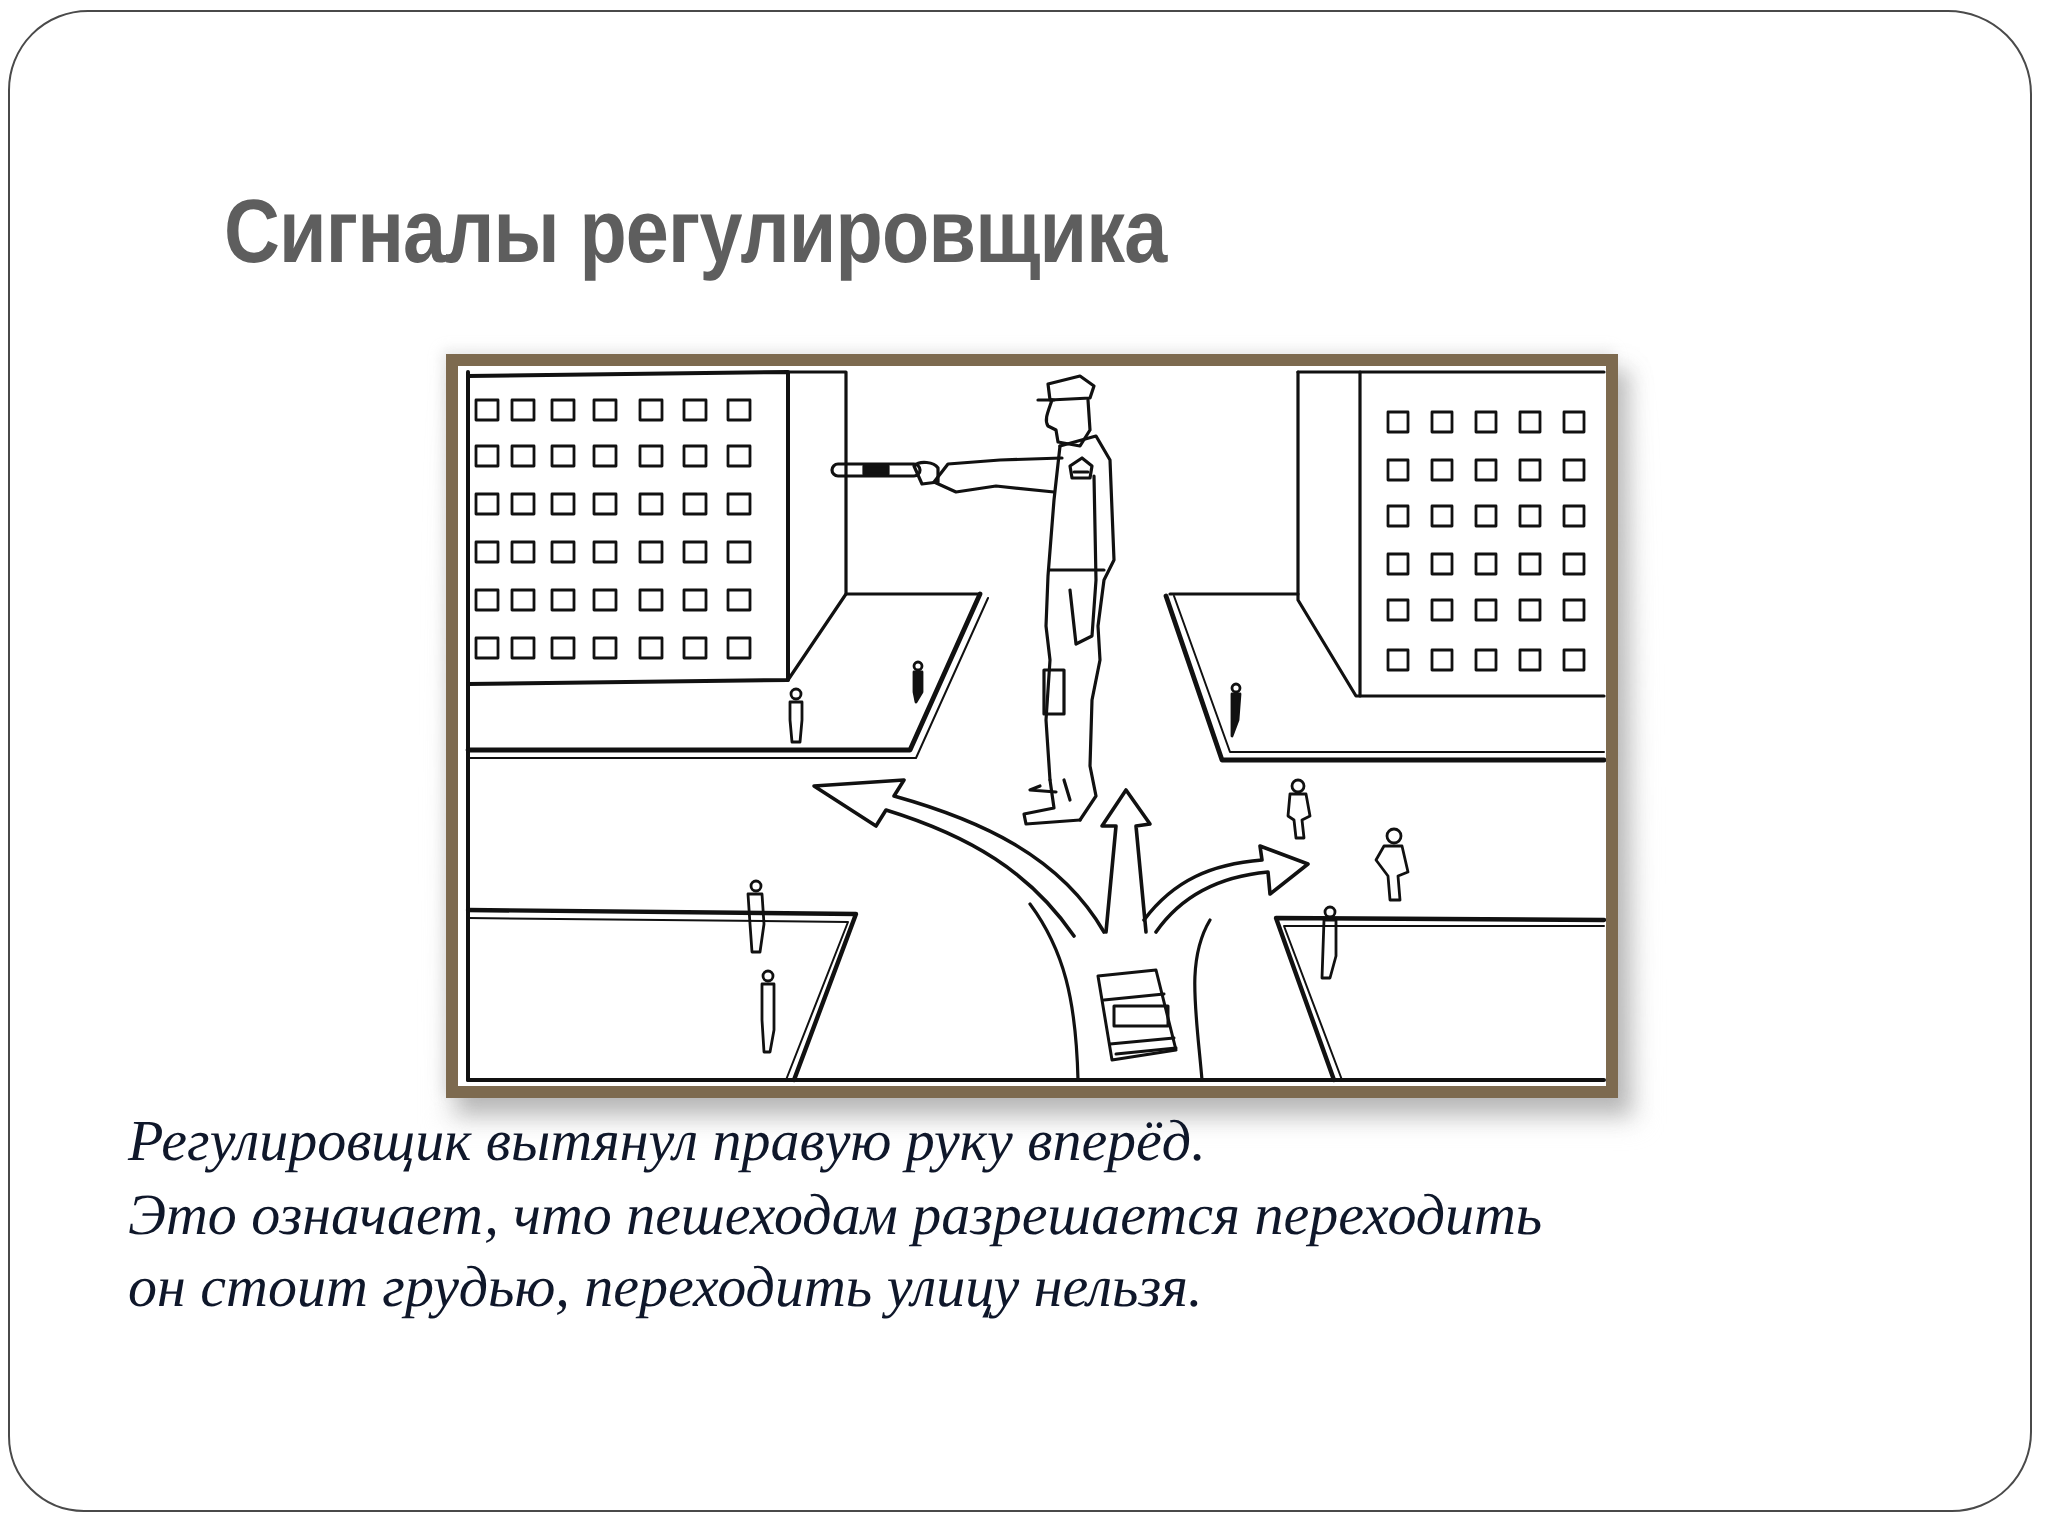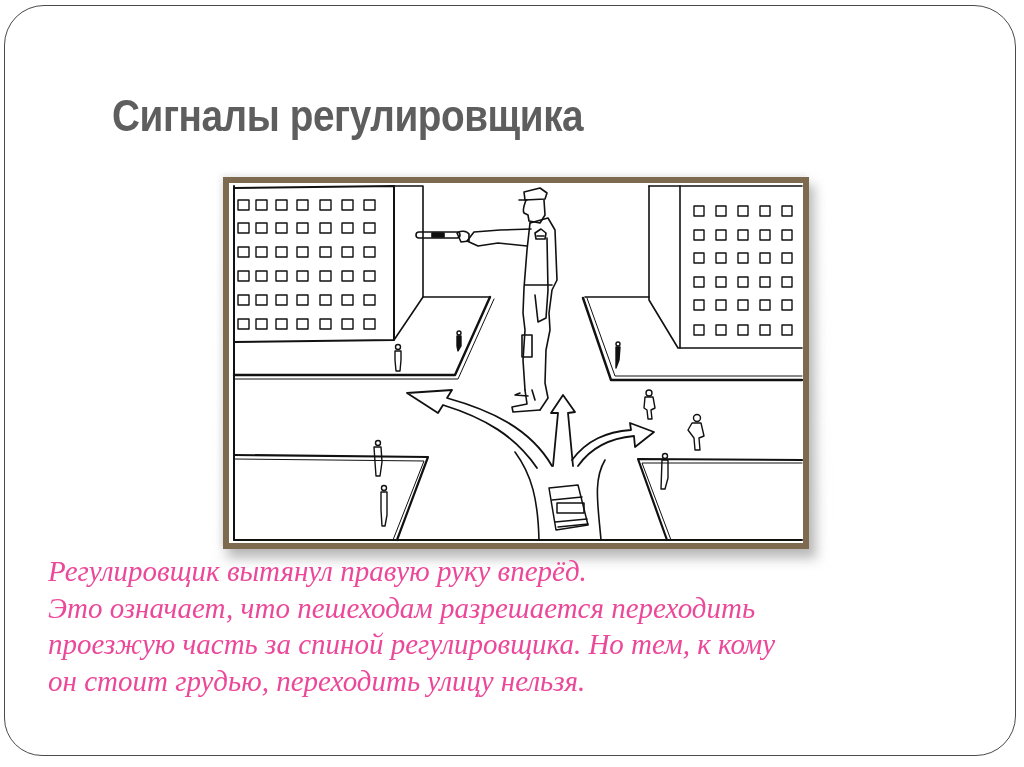--- a/index.html
+++ b/index.html
@@ -63,29 +63,29 @@
   .picture-frame svg {
     position: absolute;
     left: 0;
     top: 0;
     width: 574px;
     height: 360px;
     display: block;
   }
   .caption {
     position: absolute;
-    left: 48px;
+    left: 64px;
     top: 553px;
     width: 900px;
     margin: 0;
     font-family: "Liberation Serif", serif;
     font-style: italic;
     font-size: 29px;
     line-height: 36.5px;
-    color: #ec4899;
+    color: #0f172a;
   }
   .caption span {
     display: block;
     white-space: nowrap;
   }
 </style>
 </head>
 <body>
 
 <div class="slide-frame"></div>
@@ -302,15 +302,14 @@
         <circle cx="665" cy="456" r="2.5"></circle>
         <path d="M662,460 L668,460 L668,478 L665,489 L661,489 Z"></path>
       </g>
     </g>
   </svg>
 </div>
 
 <div class="caption">
   <span>Регулировщик вытянул правую руку вперёд.</span>
   <span>Это означает, что пешеходам разрешается переходить</span>
-  <span>проезжую часть за спиной регулировщика. Но тем, к кому</span>
   <span>он стоит грудью, переходить улицу нельзя.</span>
 </div>
 
 </body></html>

